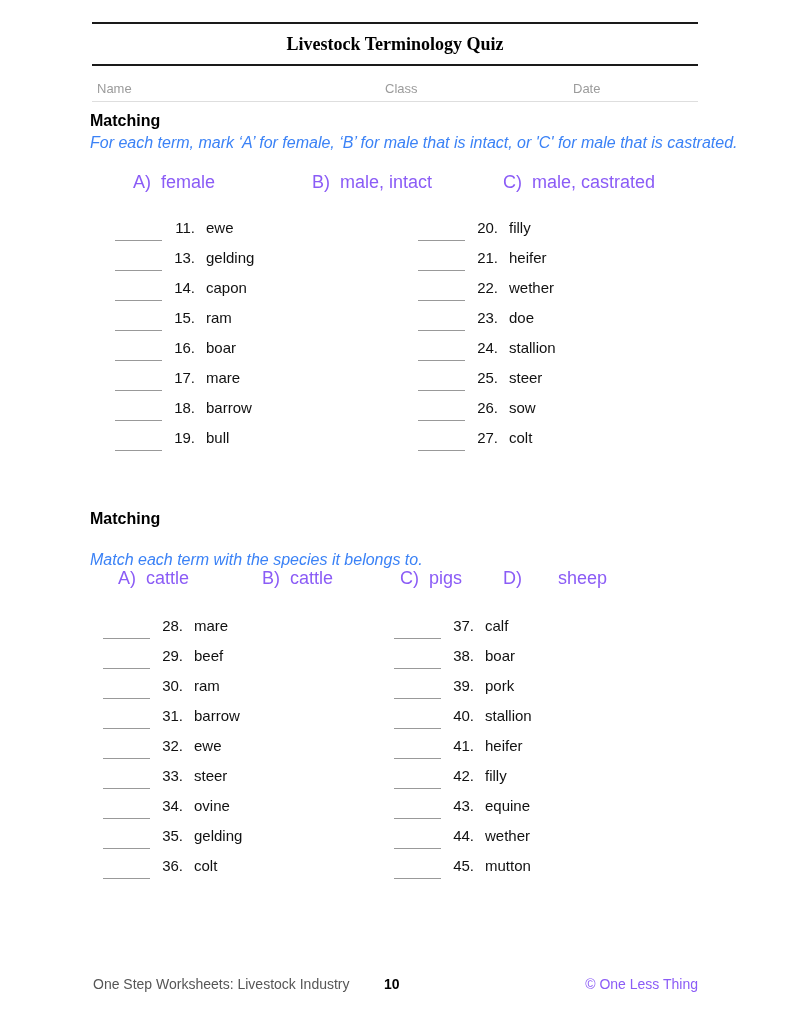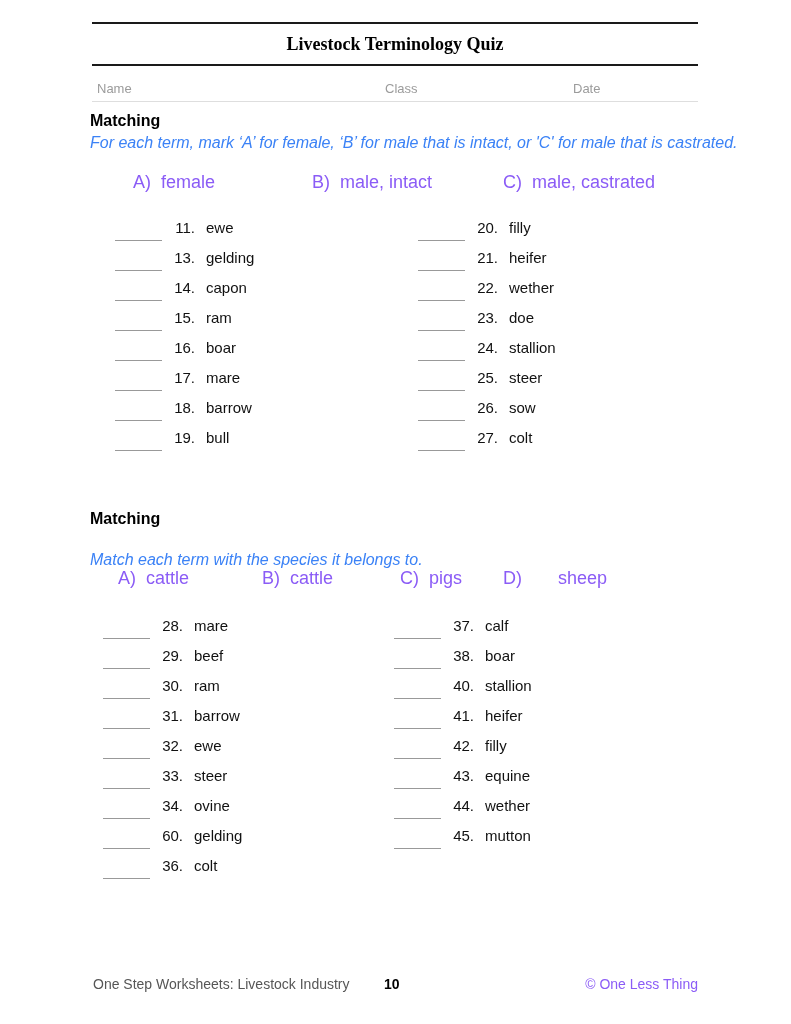--- a/index.html
+++ b/index.html
@@ -248,21 +248,21 @@
       </div>
 
       <div class="qrow">
         <span class="blank"></span>
         <span class="num">34.</span>
         <span class="term">ovine</span>
       </div>
 
       <div class="qrow">
         <span class="blank"></span>
-        <span class="num">60.</span>
+        <span class="num">35.</span>
         <span class="term">gelding</span>
       </div>
 
       <div class="qrow">
         <span class="blank"></span>
         <span class="num">36.</span>
         <span class="term">colt</span>
       </div>
     </div>
 
@@ -273,20 +273,25 @@
         <span class="num">37.</span>
         <span class="term">calf</span>
       </div>
 
       <div class="qrow">
         <span class="blank"></span>
         <span class="num">38.</span>
         <span class="term">boar</span>
       </div>
 
+      <div class="qrow">
+        <span class="blank"></span>
+        <span class="num">39.</span>
+        <span class="term">pork</span>
+      </div>
 
       <div class="qrow">
         <span class="blank"></span>
         <span class="num">40.</span>
         <span class="term">stallion</span>
       </div>
 
       <div class="qrow">
         <span class="blank"></span>
         <span class="num">41.</span>

